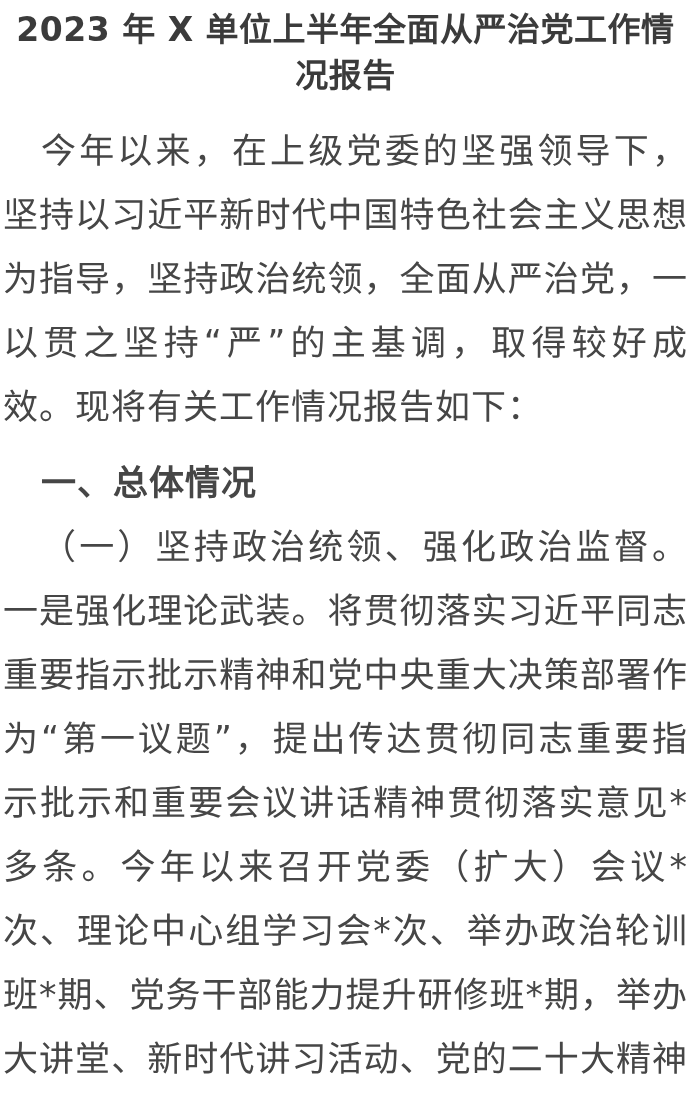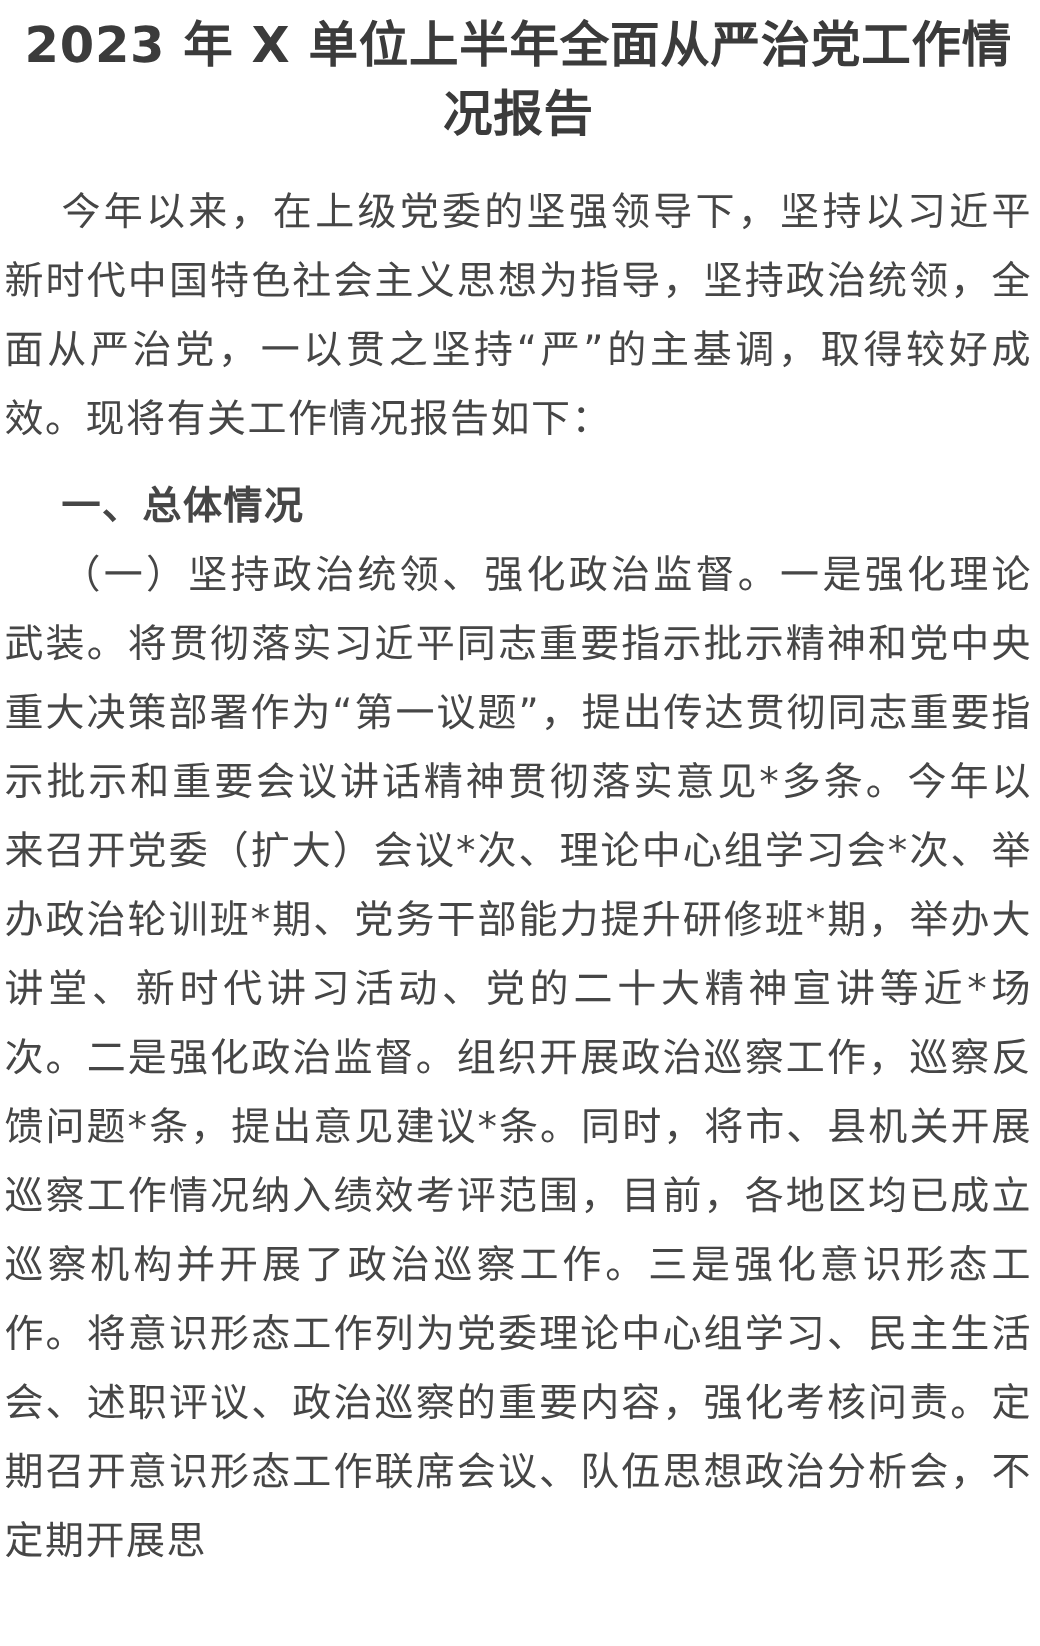--- a/index.html
+++ b/index.html
@@ -25,22 +25,22 @@
     margin: 2px 0 20px 0;
     font-size: 33px;
     font-weight: 700;
     line-height: 46px;
     text-align: center;
     color: #3b3b3b;
     letter-spacing: 0.5px;
   }
   .body-para {
     margin: 0;
-    font-size: 26px;
-    line-height: 46px;
+    font-size: 35px;
+    line-height: 64px;
     color: #464646;
     text-align: justify;
     text-justify: inter-ideograph;
     text-indent: 38px;
     letter-spacing: 1px;
     word-break: break-all;
   }
   .section-heading {
     margin-top: 12px;
     font-weight: bold;

